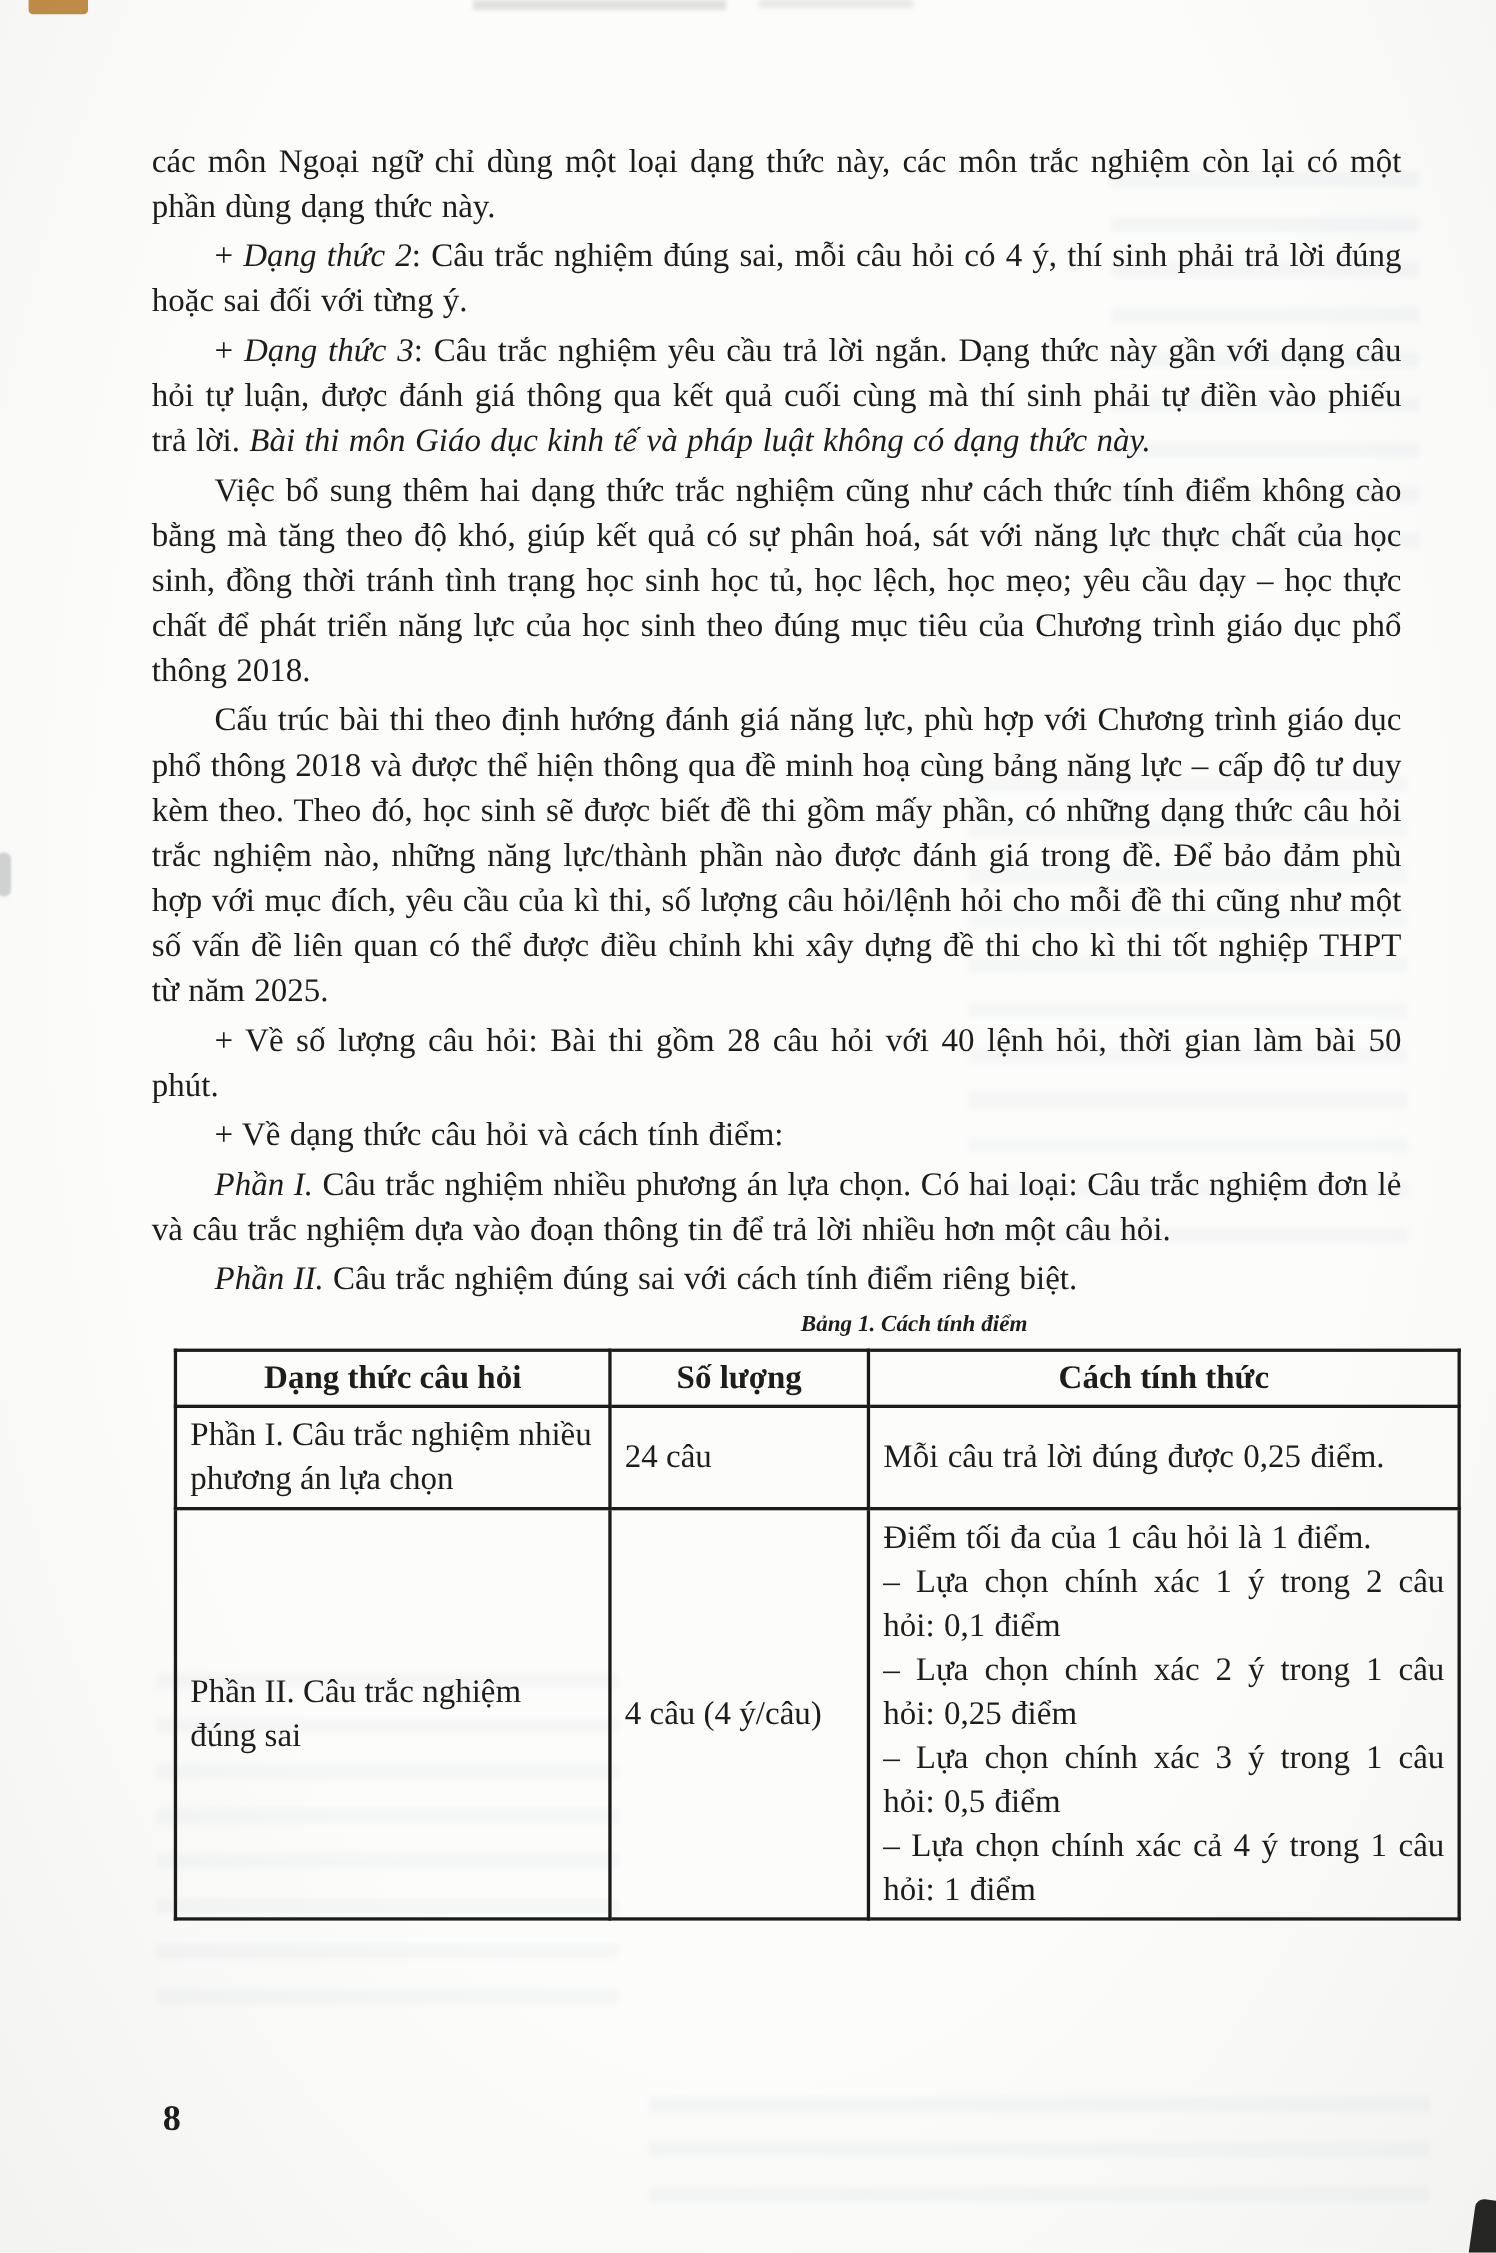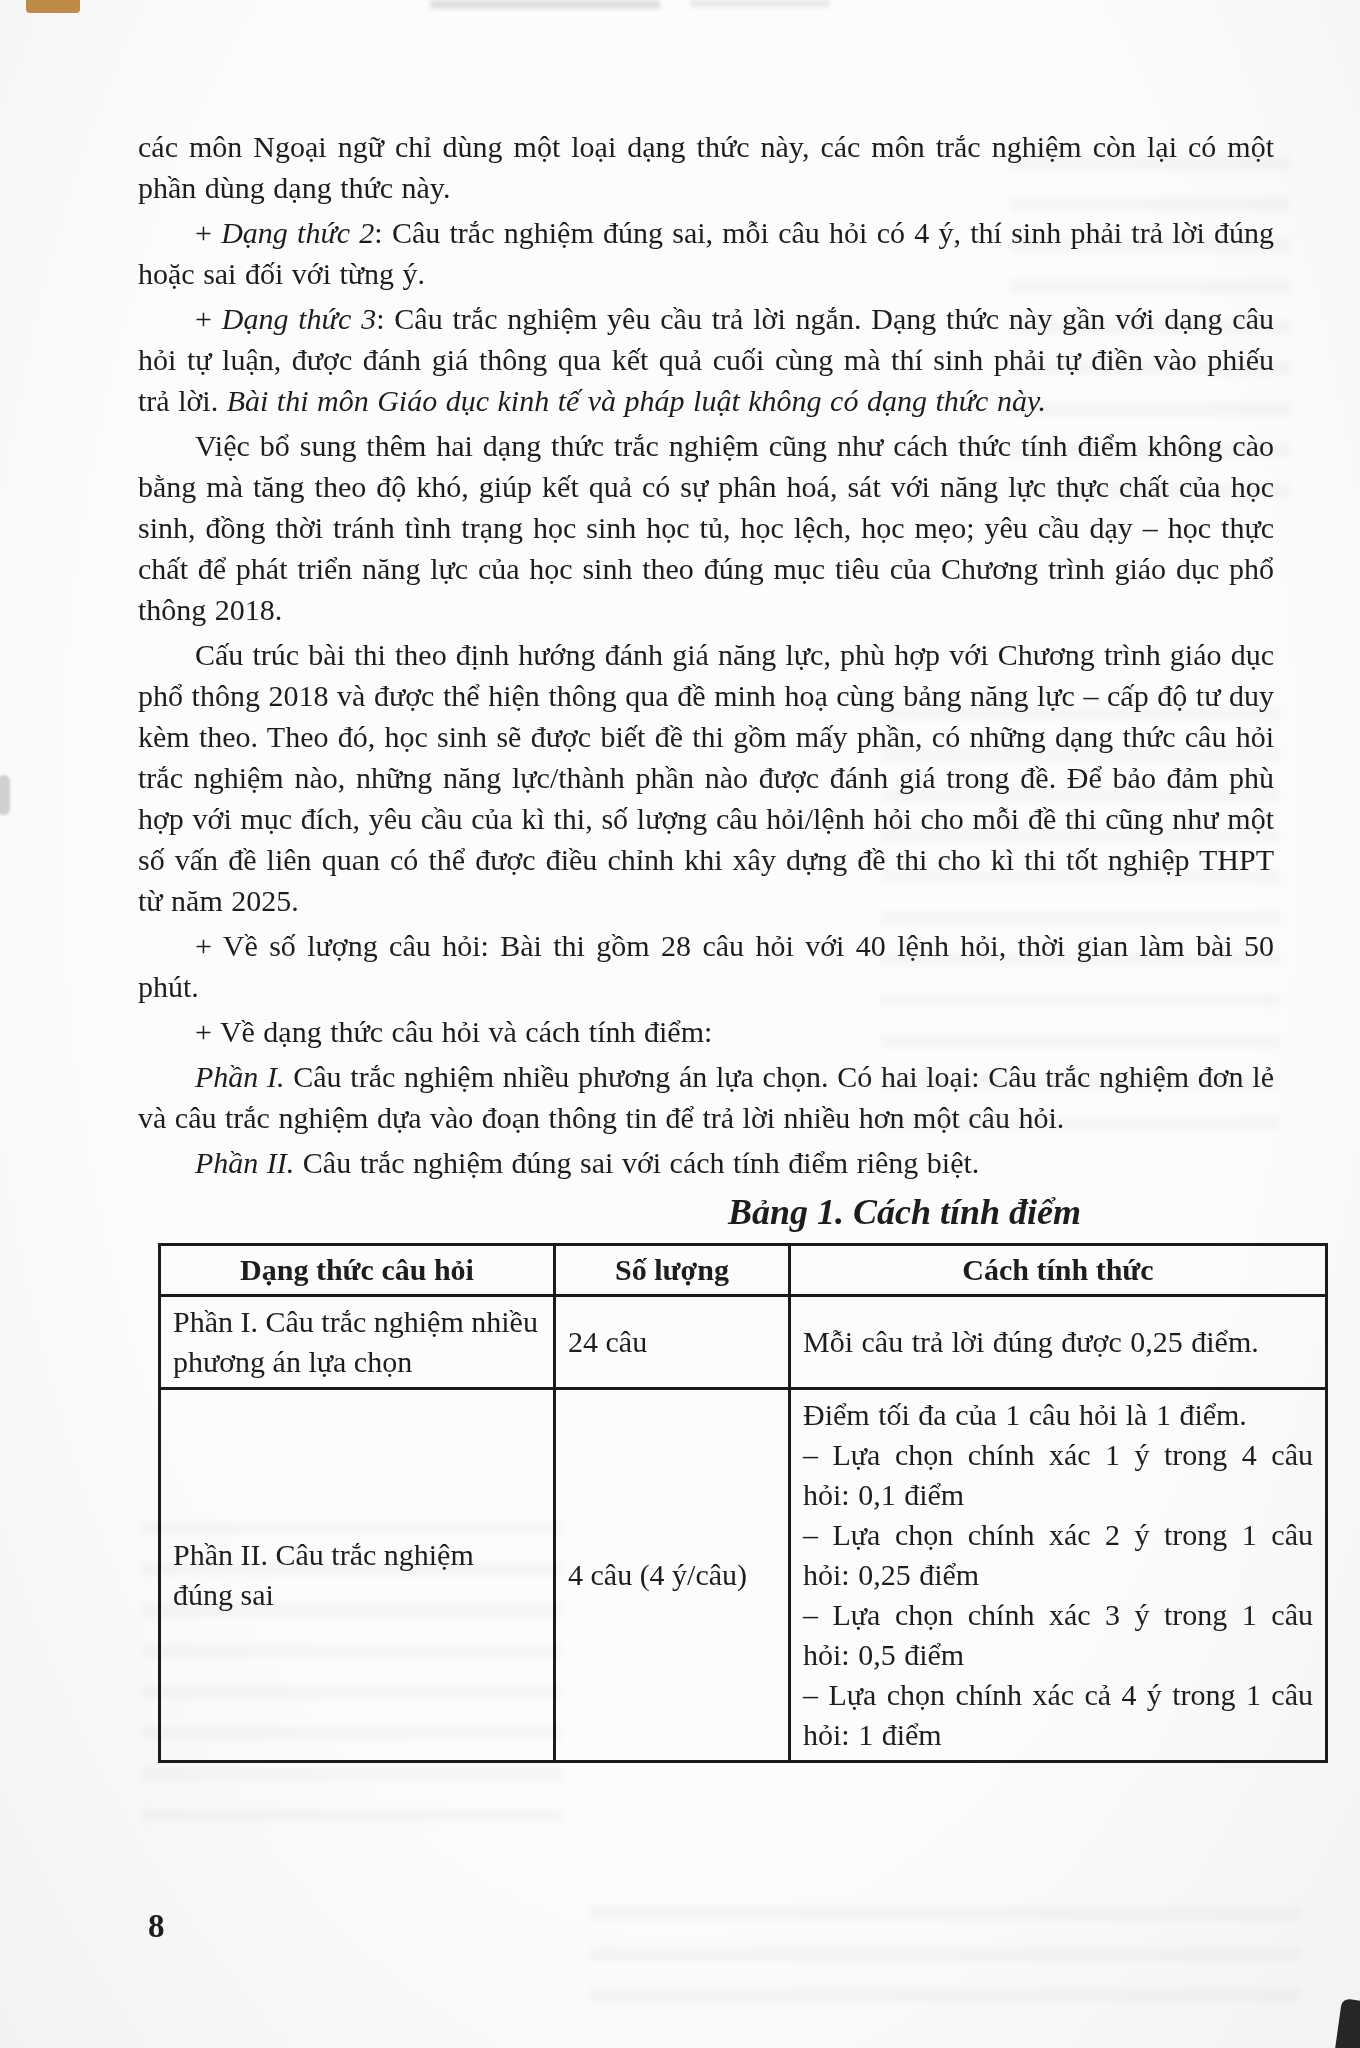--- a/index.html
+++ b/index.html
@@ -56,21 +56,21 @@
     text-align: justify;
     word-spacing: 1px;
   }
   .para.indent { text-indent: 57px; }
   .it { font-style: italic; }
 
   
   .tbl-caption {
     margin: 8px 0 10px 590px;
     width: max-content;
-    font-size: 36px;
+    font-size: 21px;
     font-weight: bold;
     font-style: italic;
   }
   table.scoring {
     margin-left: 20px;
     width: 1167px;
     border-collapse: collapse;
     table-layout: fixed;
   }
   table.scoring, table.scoring th, table.scoring td {
@@ -154,21 +154,21 @@
             <td class="cell-quantity">24 câu</td>
             <td class="cell-scoring">
               <div>Mỗi câu trả lời đúng được 0,25 điểm.</div>
             </td>
           </tr>
           <tr>
             <td class="cell-format">Phần II. Câu trắc nghiệm đúng sai</td>
             <td class="cell-quantity">4 câu (4 ý/câu)</td>
             <td class="cell-scoring">
               <div>Điểm tối đa của 1 câu hỏi là 1 điểm.</div>
-              <div>– Lựa chọn chính xác 1 ý trong 4 câu hỏi: 0,1 điểm</div>
+              <div>– Lựa chọn chính xác 1 ý trong 2 câu hỏi: 0,1 điểm</div>
               <div>– Lựa chọn chính xác 2 ý trong 1 câu hỏi: 0,25 điểm</div>
               <div>– Lựa chọn chính xác 3 ý trong 1 câu hỏi: 0,5 điểm</div>
               <div>– Lựa chọn chính xác cả 4 ý trong 1 câu hỏi: 1 điểm</div>
             </td>
           </tr>
         </tbody>
     </table>
 
   </div>
 

